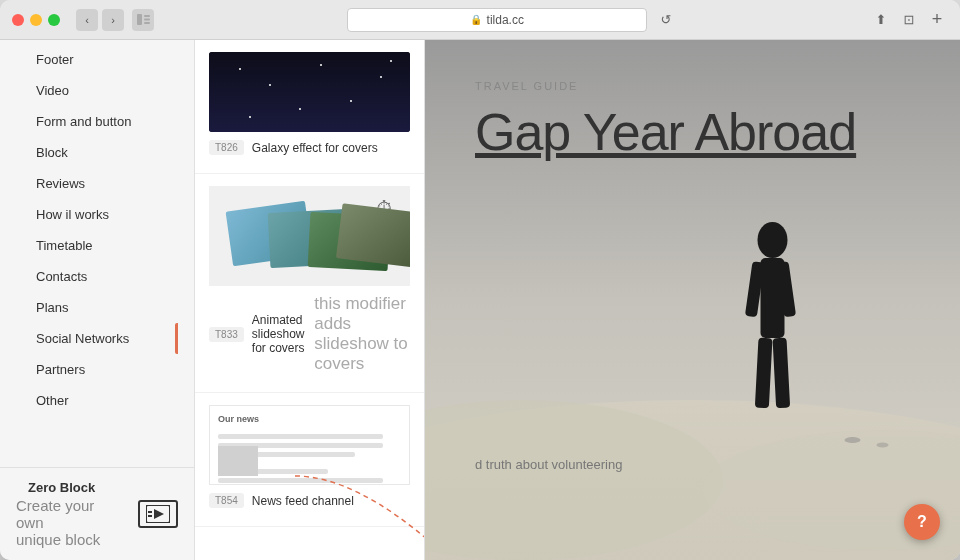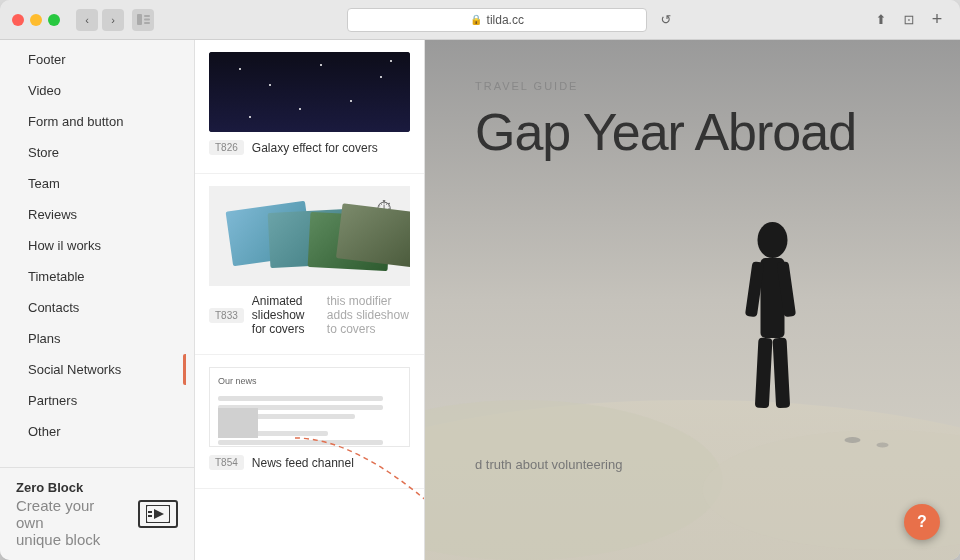--- a/index.html
+++ b/index.html
@@ -153,21 +153,21 @@
       background: #f5f5f5;
       display: flex;
       flex-direction: column;
       flex-shrink: 0;
       border-right: 1px solid #e0e0e0;
     }
 
     .sidebar-nav {
       flex: 1;
       overflow-y: auto;
-      padding: 4px 8px;
+      padding: 4px 16px;
     }
 
     .sidebar-item {
       padding: 8px 20px;
       font-size: 13px;
       color: #333;
       cursor: pointer;
       display: flex;
       align-items: center;
       position: relative;
@@ -192,20 +192,21 @@
       display: flex;
       align-items: center;
       gap: 12px;
     }
 
     .zero-block-text {}
     .zero-block-title {
       font-size: 13px;
       font-weight: 600;
       color: #333;
+      margin-left: 12px;
     }
     .zero-block-subtitle {
       font-size: 15px;
       color: #888;
       margin-top: 2px;
     }
 
     .zero-block-icon {
       width: 40px;
       height: 28px;
@@ -249,21 +250,21 @@
       font-weight: 500;
     }
 
     .block-title {
       font-size: 12px;
       color: #333;
       font-weight: 500;
     }
 
     .block-desc {
-      font-size: 12px;
+      font-size: 17px;
       color: #aaa;
     }
 
     .block-preview {
       width: 100%;
       background: #1a1a2e;
       height: 80px;
       border-radius: 3px;
       overflow: hidden;
       margin-bottom: 8px;
@@ -420,20 +421,21 @@
       text-transform: uppercase;
       margin-bottom: 12px;
     }
 
     .preview-headline {
       font-size: 52px;
       font-weight: 300;
       color: #333;
       line-height: 1.1;
       letter-spacing: -1px;
+      text-decoration: underline;
     }
 
     .preview-subtitle {
       position: absolute;
       bottom: 88px;
       left: 50px;
       font-size: 13px;
       color: #777;
       text-align: right;
     }
@@ -501,24 +503,21 @@
         <div class="sidebar-item">
           <span>Footer</span>
         </div>
         <div class="sidebar-item">
           <span>Video</span>
         </div>
         <div class="sidebar-item">
           <span>Form and button</span>
         </div>
         <div class="sidebar-item">
-          <span>Store</span>
-        </div>
-        <div class="sidebar-item">
-          <span>Team</span>
+          <span>Block</span>
         </div>
         <div class="sidebar-item">
           <span>Reviews</span>
         </div>
         <div class="sidebar-item">
           <span>How il works</span>
         </div>
         <div class="sidebar-item">
           <span>Timetable</span>
         </div>
@@ -586,21 +585,21 @@
         </div>
         <div class="block-badge-row">
           <span class="badge">T833</span>
           <span class="block-title">Animated slideshow for covers</span>
           <span class="block-desc">this modifier adds slideshow to covers</span>
         </div>
       </div>
 
       <div class="block-card" style="position:relative;">
         <div class="block-preview-news">
-          <div style="font-size:9px;color:#666;font-weight:400;margin-bottom:10px;">Our news</div>
+          <div style="font-size:9px;color:#666;font-weight:700;margin-bottom:10px;">Our news</div>
           <div class="news-line news-line-long"></div>
           <div class="news-line news-line-long"></div>
           <div class="news-line news-line-med"></div>
           <div style="height:8px;"></div>
           <div class="news-line news-line-short"></div>
           <div class="news-line news-line-long"></div>
           <div class="news-image-placeholder"></div>
         </div>
         <div class="block-badge-row">
           <span class="badge">T854</span>

